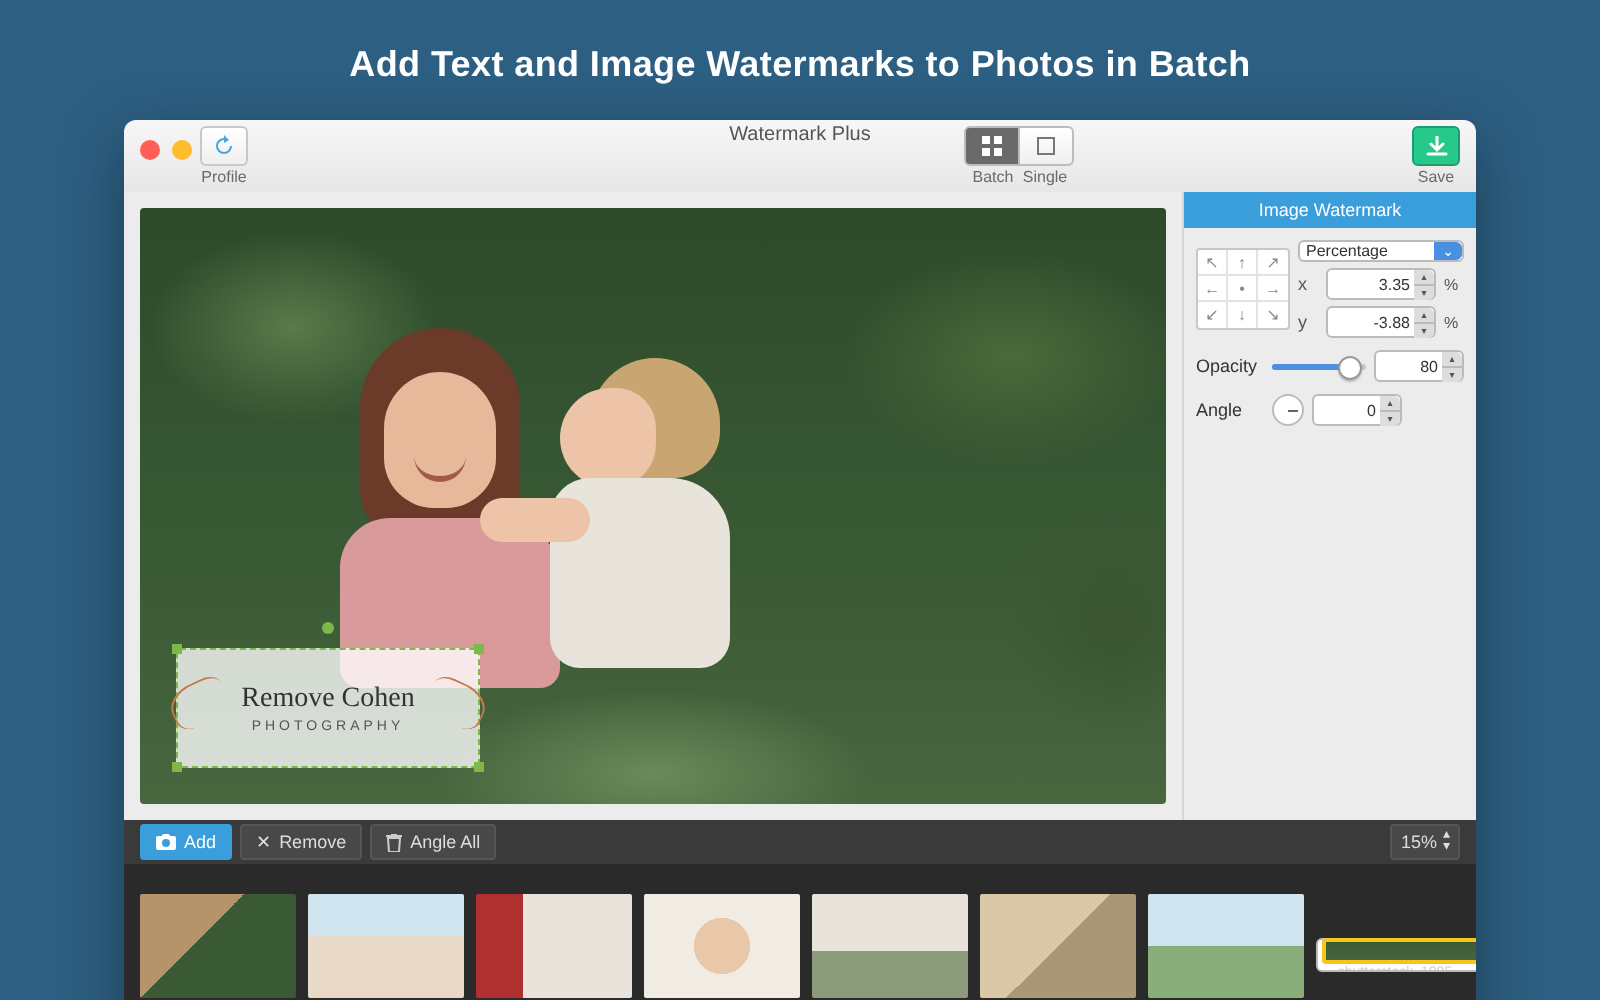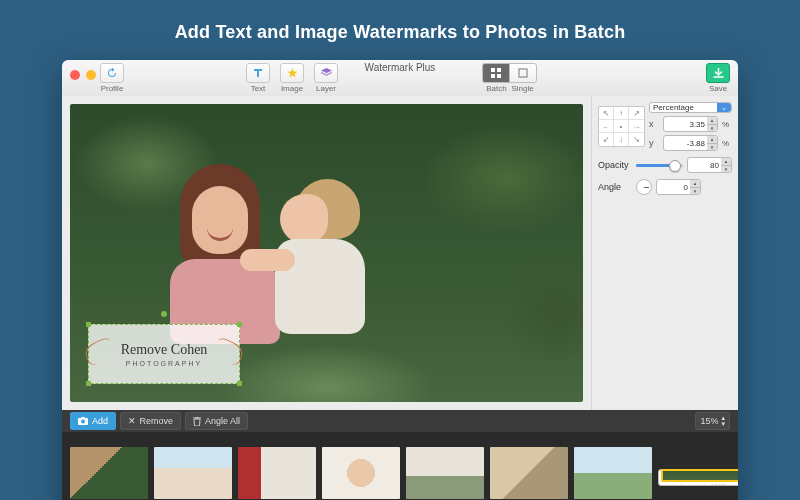--- a/index.html
+++ b/index.html
@@ -114,47 +114,20 @@
 
     <div class="tb-group profile-grp">
       <div class="tb-btn">
           <svg width="12" height="12" viewBox="0 0 12 12">
             <path d="M6 2a4 4 0 1 0 4 4h-1a3 3 0 1 1-3-3v1.5L8.5 3 6 .5V2z" fill="#4aa3df"></path>
           </svg>
         </div>
       <span>Profile</span>
     </div>
 
-    <div class="center-grp">
-      <div class="tb-group">
-        <div class="tb-btn">
-            <svg width="10" height="10" viewBox="0 0 10 10">
-              <path d="M1 1h8v2H6v6H4V3H1z" fill="#4aa3df"></path>
-            </svg>
-          </div>
-        <span>Text</span>
-      </div>
-      <div class="tb-group">
-        <div class="tb-btn">
-            <svg width="11" height="11" viewBox="0 0 11 11">
-              <path d="M5.5 0l1.3 3.6 3.7.1-3 2.3 1.1 3.5L5.5 7.3 2.4 9.5l1.1-3.5-3-2.3 3.7-.1z" fill="#f5c518"></path>
-            </svg>
-          </div>
-        <span>Image</span>
-      </div>
-      <div class="tb-group">
-        <div class="tb-btn">
-            <svg width="11" height="11" viewBox="0 0 11 11">
-              <path d="M5.5 0L11 2.5 5.5 5 0 2.5z" fill="#9a6dd0"></path>
-              <path d="M5.5 6L11 3.5v2L5.5 8 0 5.5v-2z" fill="#9a6dd0" opacity=".6"></path>
-            </svg>
-          </div>
-        <span>Layer</span>
-      </div>
-    </div>
 
     <div class="tb-group mode-grp">
       <div class="mode-seg">
         <div class="seg active">
             <svg width="10" height="10" viewBox="0 0 10 10">
               <rect x="0" y="0" width="4" height="4"></rect>
               <rect x="6" y="0" width="4" height="4"></rect>
               <rect x="0" y="6" width="4" height="4"></rect>
               <rect x="6" y="6" width="4" height="4"></rect>
             </svg>
@@ -205,20 +178,21 @@
             <div class="h h2"></div>
             <div class="h h3"></div>
             <div class="h h4"></div>
             <div class="wm-name">Remove Cohen</div>
             <div class="wm-sub">PHOTOGRAPHY</div>
           </div>
         </div>
       </div>
 
       <div class="side">
+        <div class="side-header">Image Watermark</div>
         <div class="side-body">
           <div class="row">
             <div class="pos-grid">
               <div>↖</div>
                 <div>↑</div>
                 <div>↗</div>
                 <div>←</div>
                 <div>•</div>
                 <div>→</div>
                 <div>↙</div>

